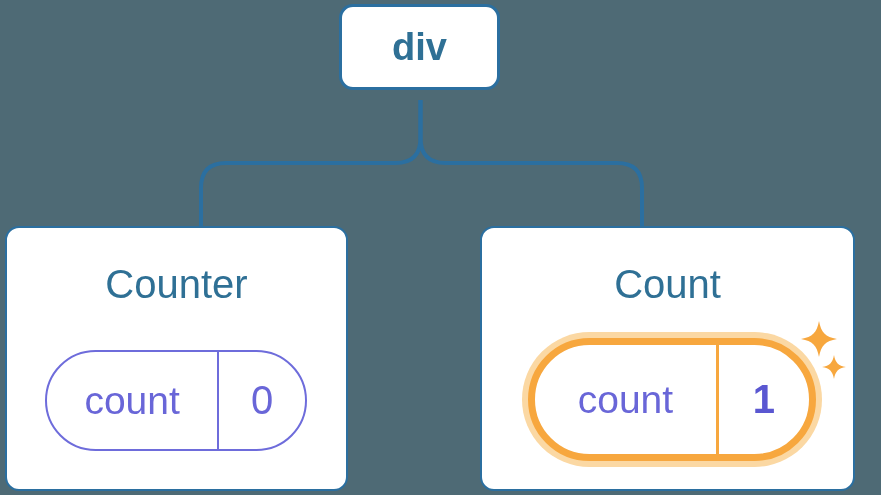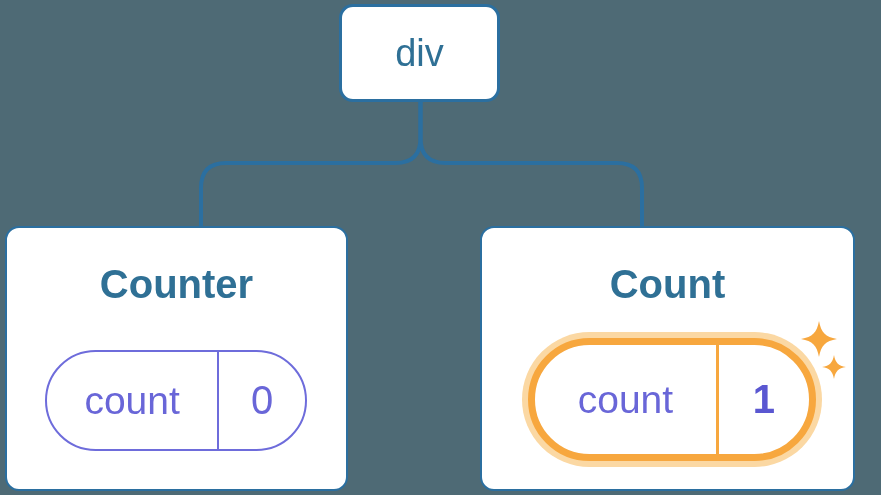--- a/index.html
+++ b/index.html
@@ -13,34 +13,34 @@
     --orange-glow:#FBD8A3;
     --card-bg:#FFFFFF;
   }
   *{margin:0;padding:0;box-sizing:border-box;}
   html,body{width:881px;height:495px;overflow:hidden;}
   body{background:var(--bg);font-family:"Liberation Sans",sans-serif;position:relative;}
   .stage{position:absolute;inset:0;width:881px;height:495px;}
   .connector{position:absolute;left:0;top:0;width:881px;height:495px;z-index:0;}
   .connector path{fill:none;stroke:var(--stroke-blue);stroke-width:4;}
   .node-root{
-    position:absolute;left:339px;top:4px;width:161px;height:98px;z-index:1;
+    position:absolute;left:339px;top:4px;width:161px;height:86px;z-index:1;
     background:var(--card-bg);border:3px solid var(--stroke-blue);border-radius:14px;
     display:flex;align-items:center;justify-content:center;
-    color:var(--text-blue);font-size:38px;font-weight:400;
+    color:var(--text-blue);font-size:38px;font-weight:700;
   }
   .card{
     position:absolute;top:226px;height:265px;z-index:1;
     background:var(--card-bg);border:2.5px solid var(--stroke-blue);border-radius:14px;
   }
   .card-left{left:5px;width:343px;}
   .card-right{left:480px;width:375px;}
   .card-title{
     position:absolute;top:36px;left:0;width:100%;text-align:center;
-    color:var(--text-blue);font-size:40px;font-weight:700;line-height:1;
+    color:var(--text-blue);font-size:40px;font-weight:400;line-height:1;
   }
   .pill{
     display:flex;height:100%;width:100%;
   }
   .pill .key{
     flex:0 0 66%;display:flex;align-items:center;justify-content:center;
     color:var(--purple-text);font-size:39px;
   }
   .pill .val{
     flex:1;display:flex;align-items:center;justify-content:center;

